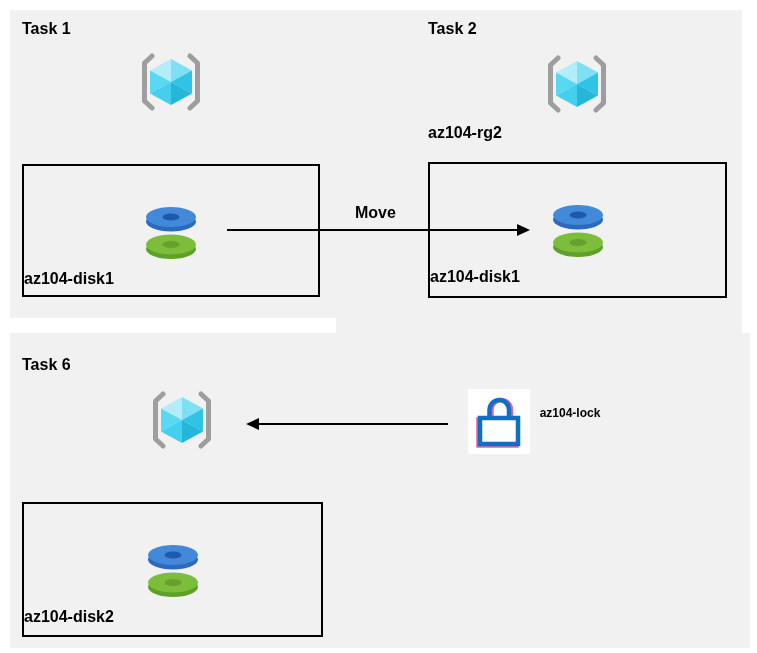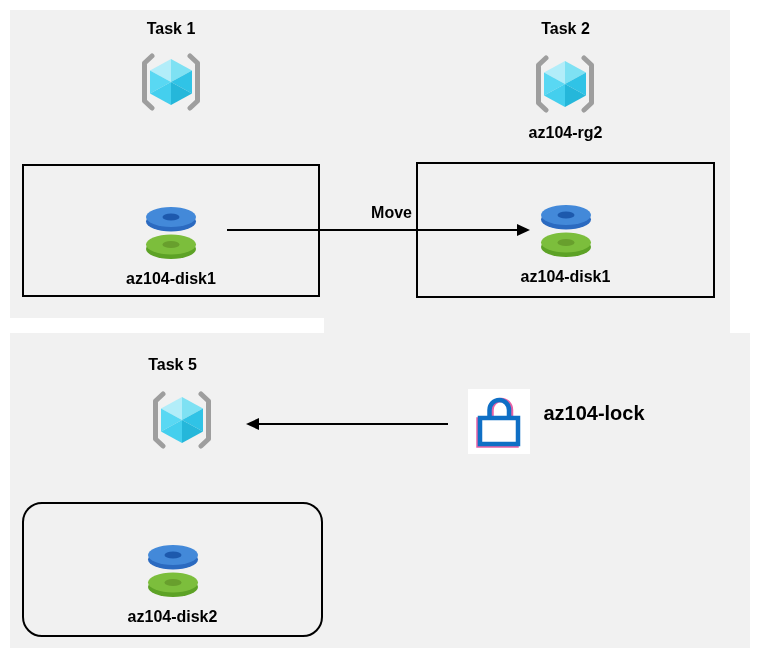--- a/index.html
+++ b/index.html
@@ -3,58 +3,58 @@
 <meta charset="utf-8">
 <style>
   html,body{margin:0;padding:0;background:#fff;}
   .canvas{
     position:relative;width:757px;height:653px;background:var(--canvas-bg,#fff);
     font-family:"Liberation Sans",sans-serif;color:var(--text,#000);
     overflow:hidden;
   }
   .panel{position:absolute;background:var(--panel-bg,#f1f1f1);}
   .panel1{left:10px;top:10px;width:327px;height:308px;}
-  .panel2{left:324px;top:10px;width:406px;height:346px;}
+  .panel2{left:336px;top:10px;width:406px;height:346px;}
   .panel3{left:10px;top:333px;width:740px;height:315px;}
 
-  .title,.label{position:absolute;text-align:center;font-weight:700;font-size:16px;line-height:18px;margin:0;}
+  .title,.label{position:absolute;font-weight:700;font-size:16px;line-height:18px;margin:0;}
   .icon{position:absolute;line-height:0;}
 
   
   .panel1 .title{left:12px;top:10px;width:298px;}
   .panel1 .rg{left:130px;top:43px;}
   .panel1 .rg-label{left:12px;top:114px;width:298px;}
   .panel1 .res-box{left:12px;top:154px;width:298px;height:133px;}
 
   
   .panel2 .title{left:92px;top:10px;width:299px;}
   .panel2 .rg{left:210px;top:45px;}
   .panel2 .rg-label{left:92px;top:114px;width:299px;}
   .panel2 .res-box{left:92px;top:152px;width:299px;height:136px;}
 
   
   .panel3 .title{left:12px;top:23px;width:301px;}
   .panel3 .rg{left:141px;top:58px;}
   .panel3 .rg-label{left:12px;top:130px;width:301px;}
-  .panel3 .res-box{left:12px;top:169px;width:301px;height:135px;border-radius:20px;}
+  .panel3 .res-box{left:12px;top:169px;width:301px;height:135px;}
 
   .res-box{position:absolute;border:2px solid var(--box-border,#000);box-sizing:border-box;background:transparent;}
   .res-box .disk{left:calc(50% - 27px);top:39px;}
   .res-box .disk-label{left:0;top:104px;width:100%;}
 
   
   .lock-badge{position:absolute;left:458px;top:56px;width:62px;height:65px;background:var(--lock-bg,#fff);line-height:0;}
-  .lock-text{position:absolute;left:494px;top:68px;width:180px;text-align:center;font-weight:700;font-size:20px;line-height:25px;}
+  .lock-text{position:absolute;left:470px;top:68px;width:180px;text-align:center;font-weight:700;font-size:12px;line-height:25px;}
 
   
   .arrow-line{position:absolute;height:2px;background:var(--arrow,#000);z-index:3;}
   .arrow-head{position:absolute;width:0;height:0;z-index:3;}
   .move-line{left:227px;top:229px;width:292px;}
   .move-head{left:517px;top:224px;border-top:6px solid transparent;border-bottom:6px solid transparent;border-left:13px solid var(--arrow,#000);}
-  .move-label{position:absolute;left:347px;top:204px;width:65px;text-align:right;font-weight:700;font-size:16px;z-index:3;}
+  .move-label{position:absolute;left:355px;top:204px;width:65px;text-align:left;font-weight:700;font-size:16px;z-index:3;}
   .lock-line{left:258px;top:423px;width:190px;}
   .lock-head{left:246px;top:418px;border-top:6px solid transparent;border-bottom:6px solid transparent;border-right:13px solid var(--arrow,#000);}
 </style>
 </head>
 <body>
 
 <div class="canvas">
 
   <section class="panel panel1">
     <h2 class="title">Task 1</h2>
@@ -123,21 +123,21 @@
           <ellipse cx="27" cy="16.5" rx="25" ry="10" style="fill:var(--disk-blue-rim)"></ellipse>
           <ellipse cx="27" cy="12" rx="25" ry="10" style="fill:var(--disk-blue-top)"></ellipse>
           <ellipse cx="27" cy="12" rx="8.5" ry="3.6" style="fill:var(--disk-blue-hole)"></ellipse>
         </svg>
       </div>
       <div class="label disk-label">az104-disk1</div>
     </div>
   </section>
 
   <section class="panel panel3">
-    <h2 class="title">Task 5</h2>
+    <h2 class="title">Task 6</h2>
 
     <div class="icon rg">
       <svg width="62" height="58" viewBox="0 0 62 58">
         <g fill="none" stroke="var(--rg-bracket)" stroke-width="5" stroke-linecap="round" stroke-linejoin="round">
           <path d="M12 3 L4.5 10 V48 L12 55"></path>
           <path d="M50 3 L57.5 10 V48 L50 55"></path>
         </g>
         <g>
           <polygon points="31,6 10,17.5 31,29" style="fill:var(--cube-1)"></polygon>
           <polygon points="31,6 52,17.5 31,29" style="fill:var(--cube-2)"></polygon>

